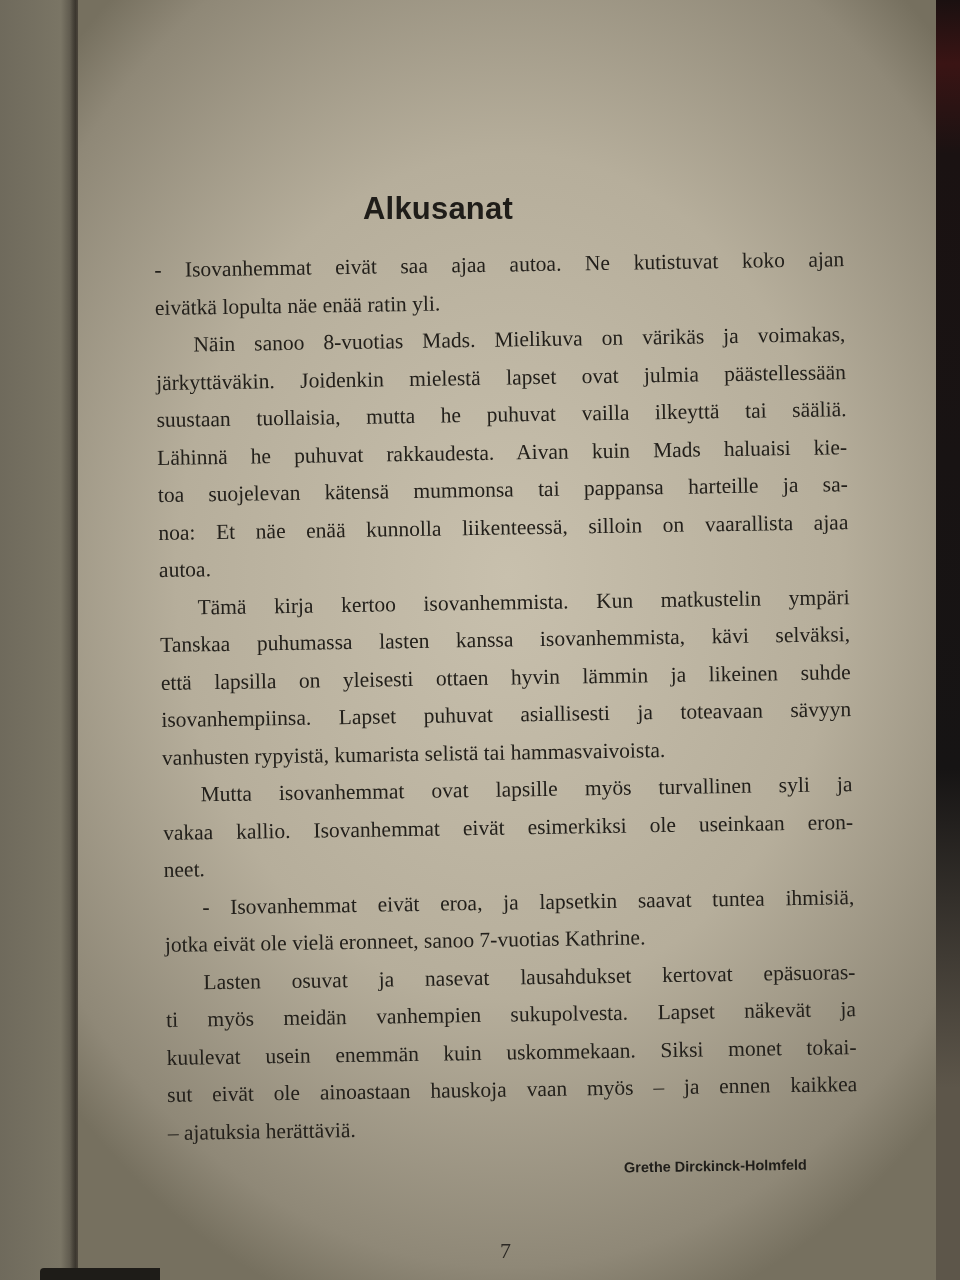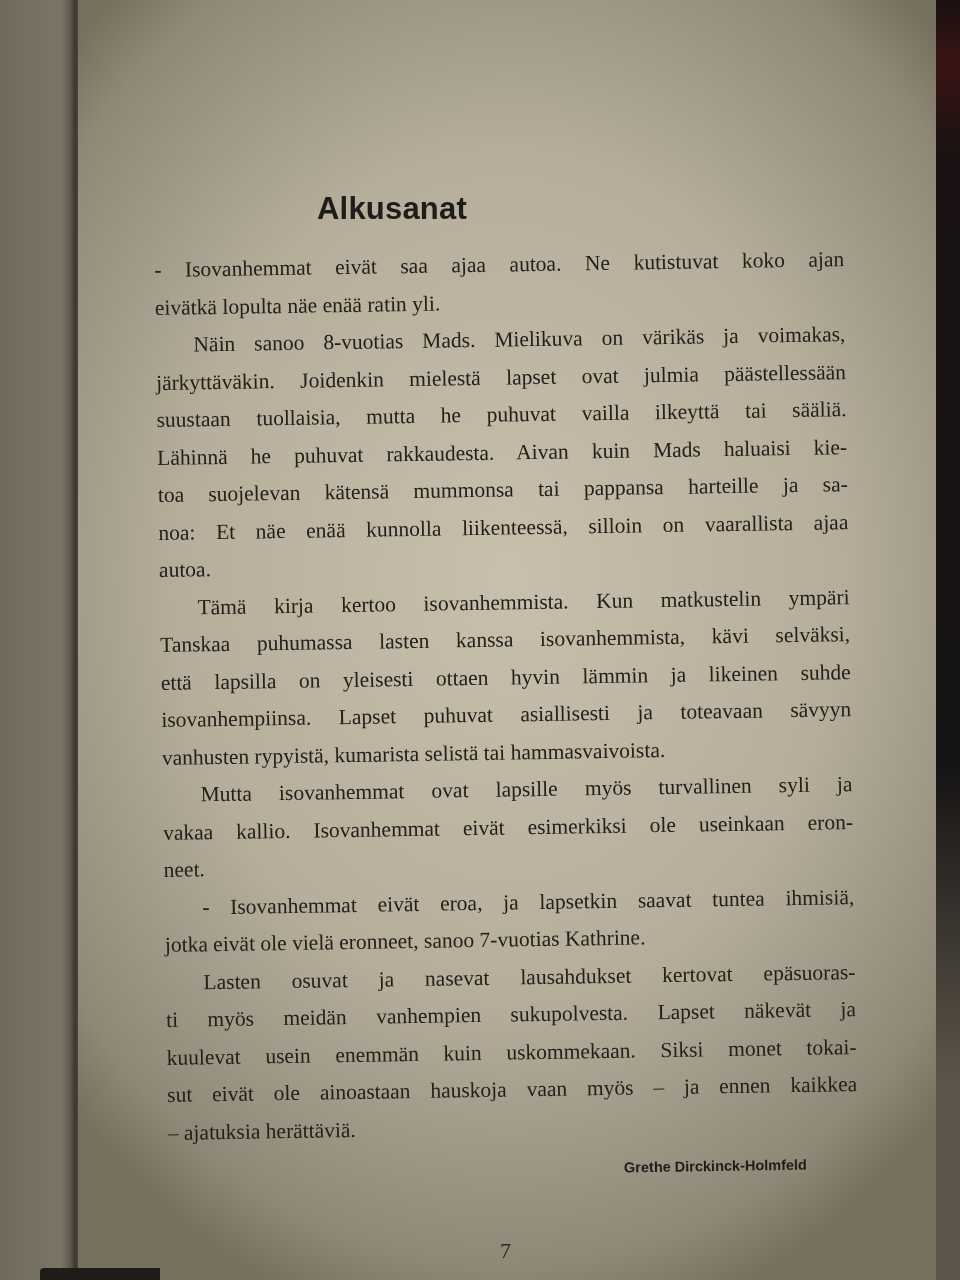--- a/index.html
+++ b/index.html
@@ -48,20 +48,21 @@
     .title {
       position: absolute;
       left: 0; top: 170px;
       width: 784px;
       text-align: center;
       font-family: "Liberation Sans", sans-serif;
       font-weight: bold;
       font-size: 31px;
       color: #1f1d19;
       letter-spacing: 0.2px;
+      padding-left: 46px;
     }
     .body-text {
       position: absolute;
       left: 154px; top: 252px;
       width: 690px;
       font-size: 21.5px;
       line-height: 37.5px;
       color: #23201b;
       text-align: justify;
       transform: rotate(-0.9deg);

